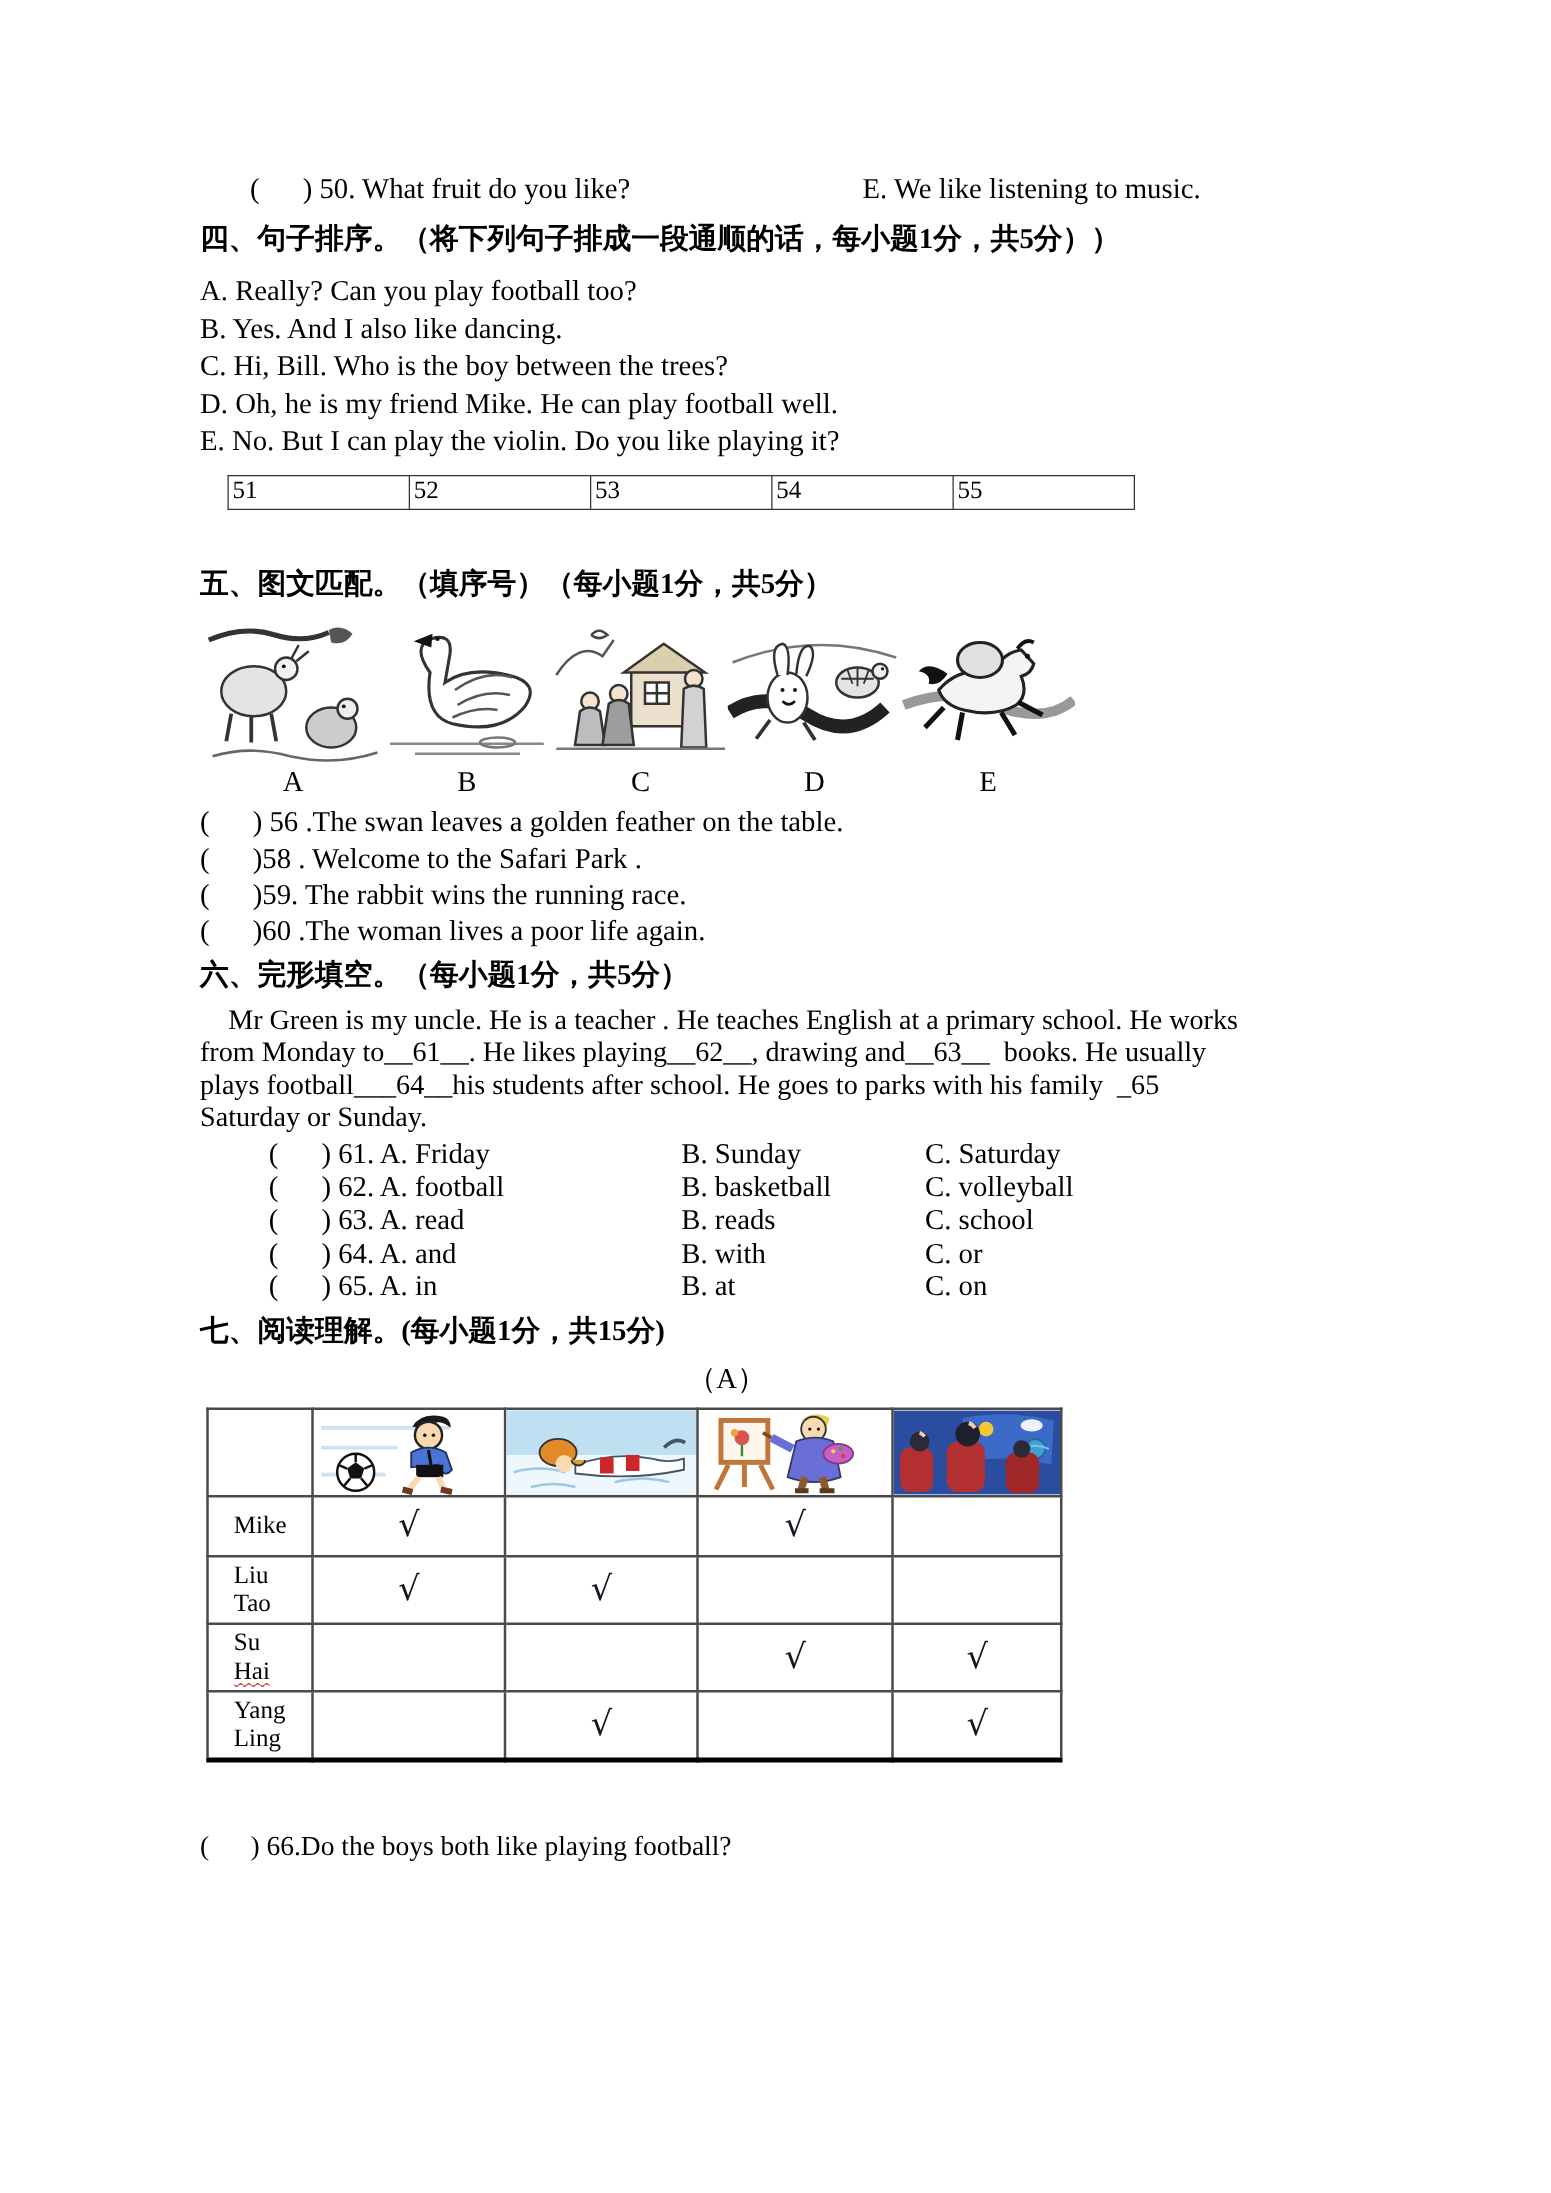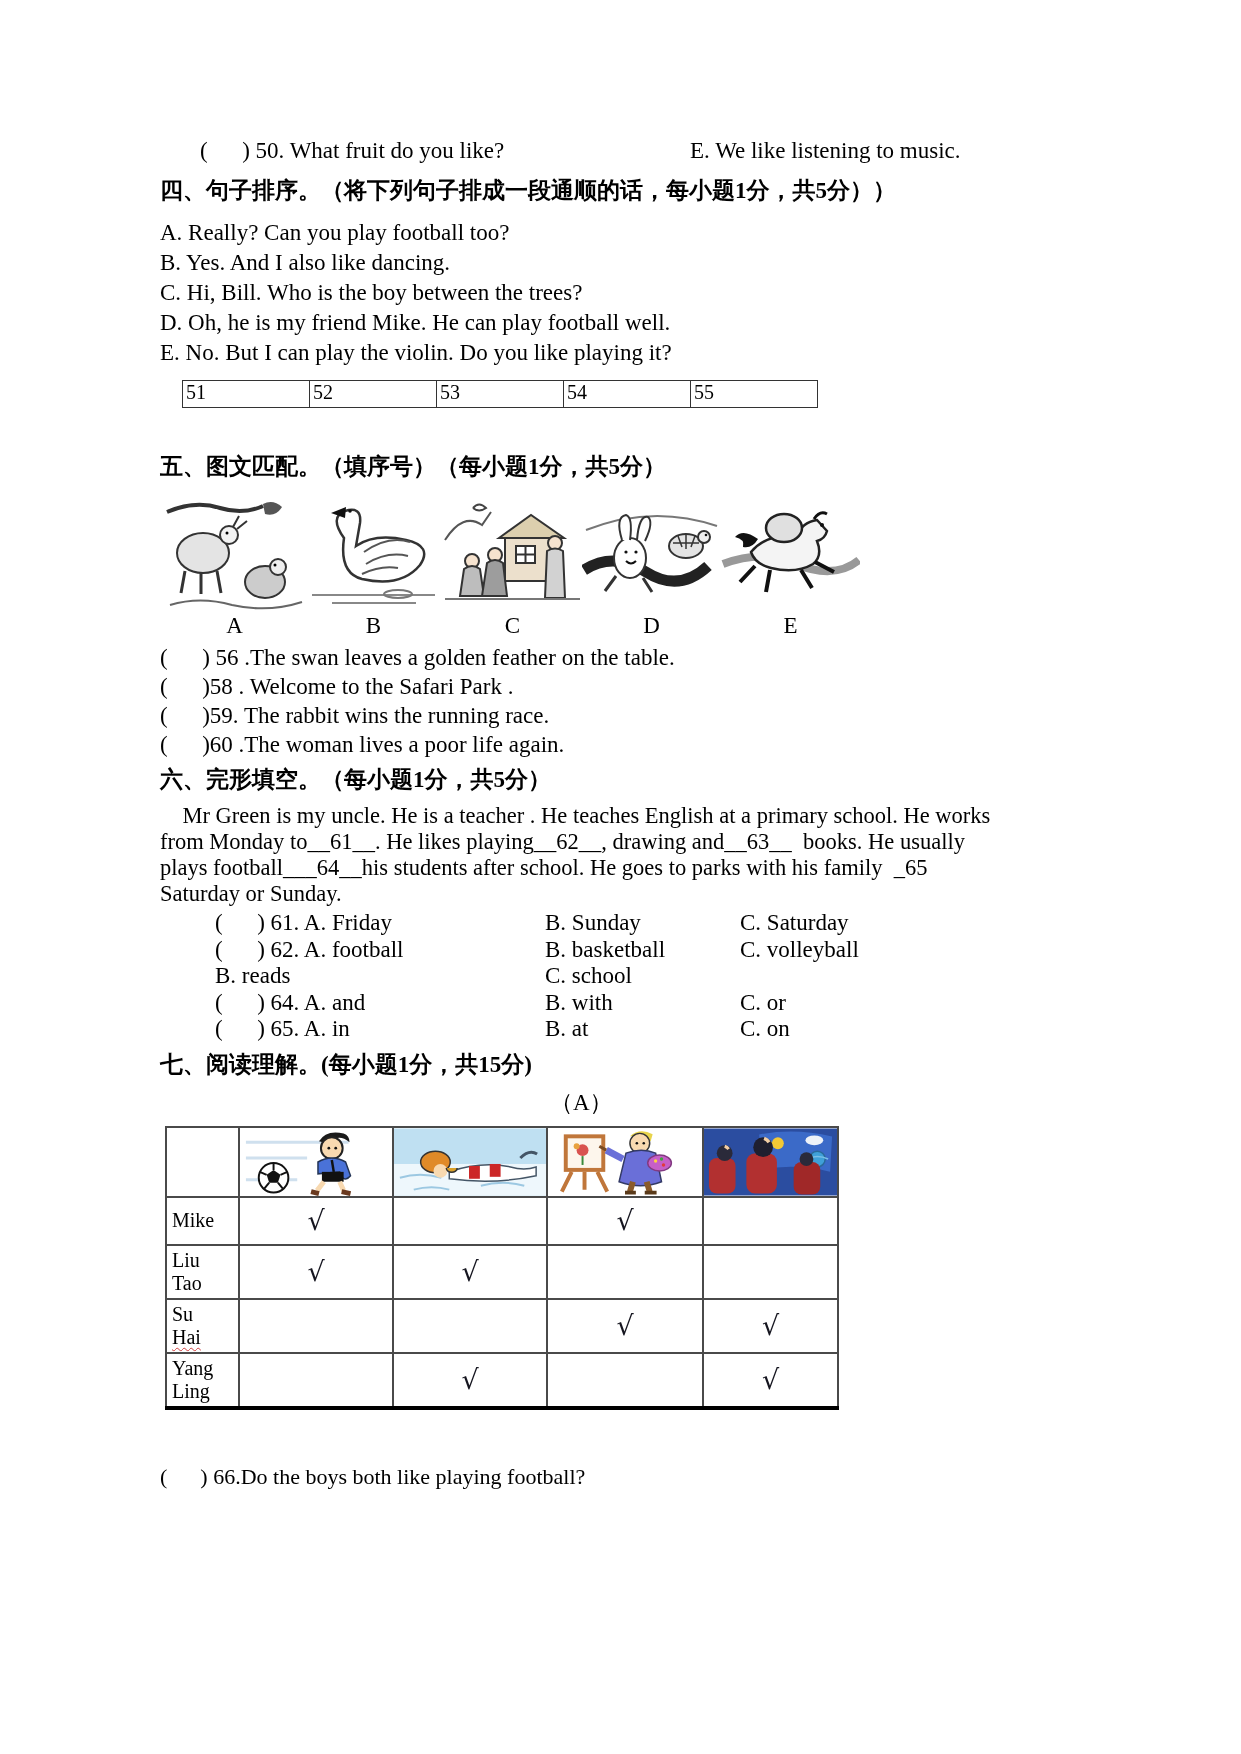--- a/index.html
+++ b/index.html
@@ -13,21 +13,21 @@
   .q50-row { position: relative; height: 32px; font-size: 23px; white-space: pre; }
   .q50-left { position: absolute; left: 40px; top: 0; }
   .q50-right { position: absolute; left: 530px; top: 0; text-align: right; }
 
   .sec-title { font-size: 23px; font-weight: bold; line-height: 34px; margin-top: 4px;
                font-family: "Liberation Serif", "DejaVu Serif", serif; }
 
   .sentences { margin-top: 10px; }
   .sentences div { font-size: 23px; line-height: 30px; white-space: pre; }
 
-  table.answer-grid { border-collapse: collapse; margin: 12px 0 0 22px; width: 636px; }
+  table.answer-grid { border-collapse: collapse; margin: 12px 0 0 22px; width: 726px; }
   table.answer-grid td { border: 1px solid #333; height: 27px; font-size: 20px;
                          padding: 0 3px; vertical-align: top; width: 20%; }
 
   .sec5-title { margin-top: 42px; }
 
   .pic-strip { display: flex; margin: 14px 0 0 5px; }
   .pic { width: 139px; height: 113px; overflow: hidden; background: #fff; }
   .pic svg { display: block; width: 139px; height: 113px; }
   .pic-labels { display: flex; margin-left: 5px; height: 30px; }
   .pic-labels span { width: 139px; text-align: center; font-size: 23px; line-height: 30px; }
@@ -42,21 +42,21 @@
   .cloze-row { display: grid; grid-template-columns: 330px 195px 1fr; padding-left: 55px;
                font-size: 23px; line-height: 26.5px; }
   .cloze-row .lbl { white-space: pre; }
 
   .sec7-title { margin-top: 5px; }
   .part-a { font-size: 23px; line-height: 30px; margin: 6px 0 0 390px; width: fit-content; }
 
   table.read-table { border-collapse: collapse; margin: 8px 0 0 5px; table-layout: fixed; }
   table.read-table td { border: 2px solid #4a4a4a; background: #fff; }
   table.read-table { border: 2px solid #333; border-bottom: 4px solid #000; }
-  td.name-cell { width: 73px; font-size: 20px; line-height: 23px; padding: 3px 5px;
+  td.name-cell { width: 73px; font-size: 20px; line-height: 23px; padding: 3px 20px;
                  vertical-align: middle; }
   td.img-cell { height: 70px; padding: 0; overflow: hidden; }
   td.img-cell svg { display: block; width: 100%; height: 68px; }
   td.check-cell { text-align: center; font-size: 27px; color: #15151f;
                   font-family: "DejaVu Sans", sans-serif; }
   tr.r-mike td { height: 48px; }
   tr.r-liutao td { height: 53px; margin-top: 12px; }
   tr.r-suhai td { height: 51px; }
   tr.r-yangling td { height: 53px; }
   .misspell { text-decoration: underline wavy #d04040 1px; text-underline-offset: 3px; }
@@ -197,20 +197,21 @@
       <span class="lbl"><span>(      ) 61.</span> <span>A. Friday</span></span>
       <span>B. Sunday</span>
       <span>C. Saturday</span>
     </div>
     <div class="cloze-row">
       <span class="lbl"><span>(      ) 62.</span> <span>A. football</span></span>
       <span>B. basketball</span>
       <span>C. volleyball</span>
     </div>
     <div class="cloze-row">
+      <span class="lbl"><span>(      ) 63.</span> <span>A. read</span></span>
       <span>B. reads</span>
       <span>C. school</span>
     </div>
     <div class="cloze-row">
       <span class="lbl"><span>(      ) 64.</span> <span>A. and</span></span>
       <span>B. with</span>
       <span>C. or</span>
     </div>
     <div class="cloze-row">
       <span class="lbl"><span>(      ) 65.</span> <span>A. in</span></span>

